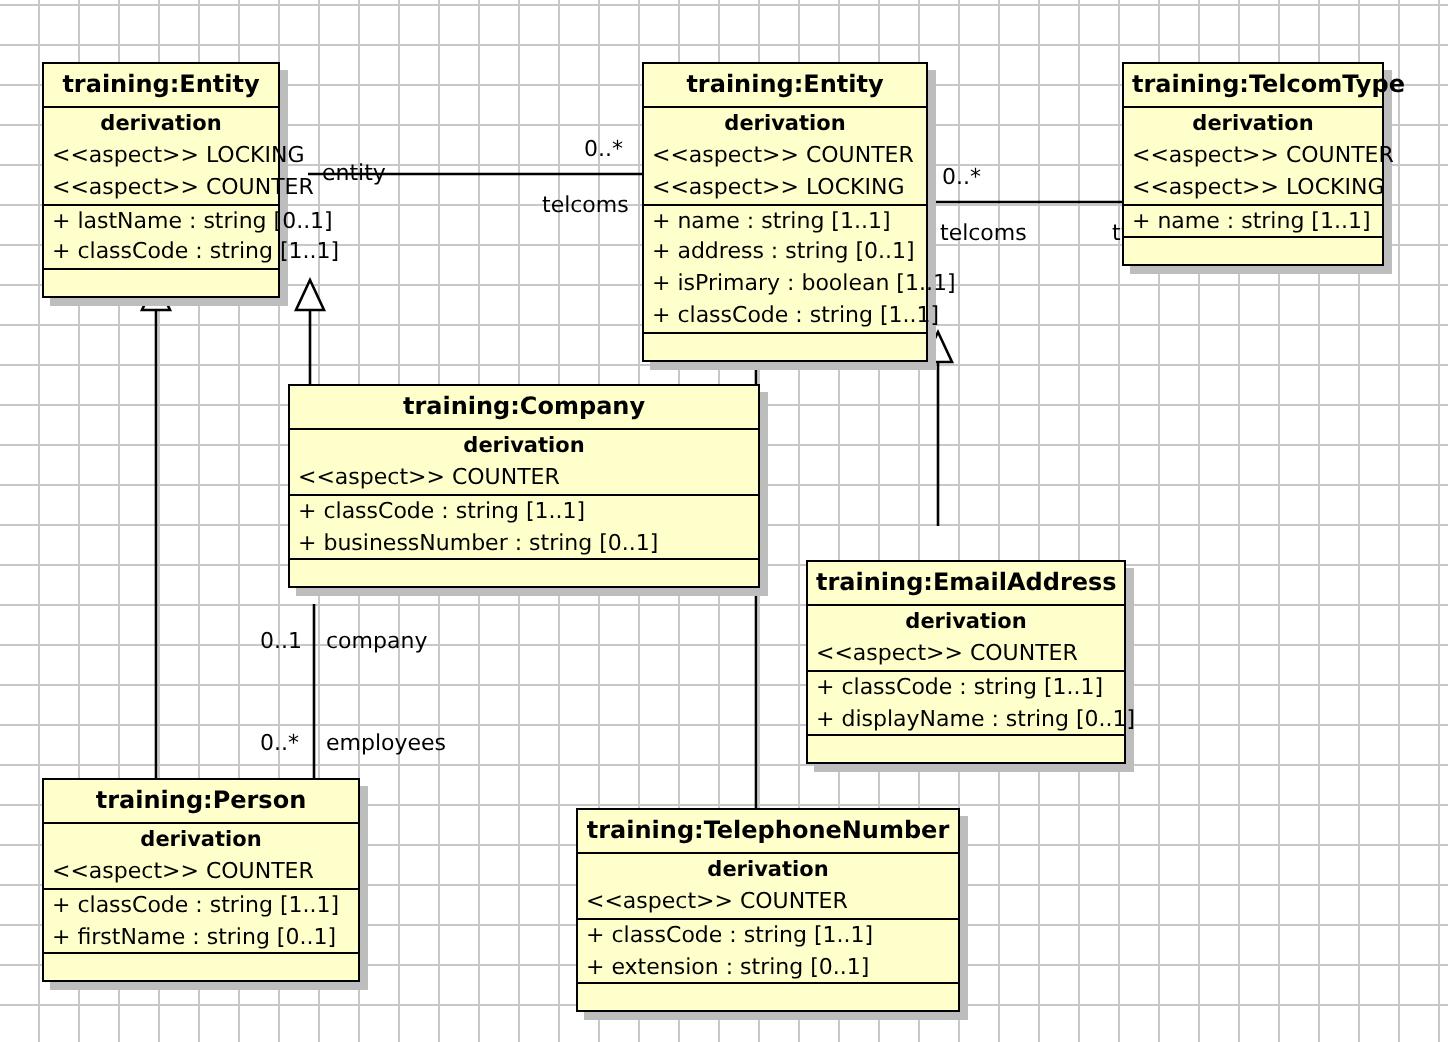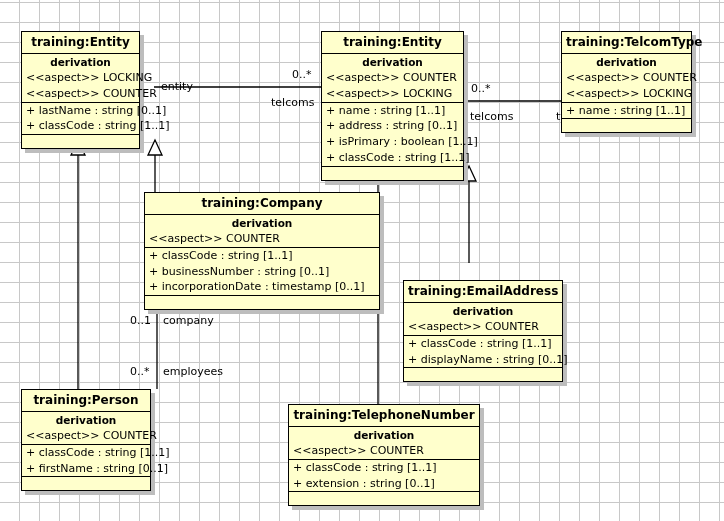--- a/index.html
+++ b/index.html
@@ -158,37 +158,36 @@
     <div class="uml-ops"></div>
   </div>
 
   <div class="uml-class" style="left:144px; top:192px; width:236px;">
     <div class="uml-title">training:Company</div>
     <div class="uml-derivation">derivation</div>
     <div class="uml-aspect">&lt;&lt;aspect&gt;&gt; COUNTER</div>
     <div class="uml-sep"></div>
     <div class="uml-attr">+ classCode : string [1..1]</div>
     <div class="uml-attr">+ businessNumber : string [0..1]</div>
-    <div class="uml-attr">+ incorporationDate : timestamp [0..1]</div>
     <div class="uml-sep"></div>
     <div class="uml-ops"></div>
   </div>
 
   <div class="uml-class" style="left:403px; top:280px; width:160px;">
     <div class="uml-title">training:EmailAddress</div>
     <div class="uml-derivation">derivation</div>
     <div class="uml-aspect">&lt;&lt;aspect&gt;&gt; COUNTER</div>
     <div class="uml-sep"></div>
     <div class="uml-attr">+ classCode : string [1..1]</div>
     <div class="uml-attr">+ displayName : string [0..1]</div>
     <div class="uml-sep"></div>
     <div class="uml-ops"></div>
   </div>
 
-  <div class="uml-class" style="left:21px; top:389px; width:130px;">
+  <div class="uml-class" style="left:21px; top:389px; width:159px;">
     <div class="uml-title">training:Person</div>
     <div class="uml-derivation">derivation</div>
     <div class="uml-aspect">&lt;&lt;aspect&gt;&gt; COUNTER</div>
     <div class="uml-sep"></div>
     <div class="uml-attr">+ classCode : string [1..1]</div>
     <div class="uml-attr">+ firstName : string [0..1]</div>
     <div class="uml-sep"></div>
     <div class="uml-ops"></div>
   </div>
 

